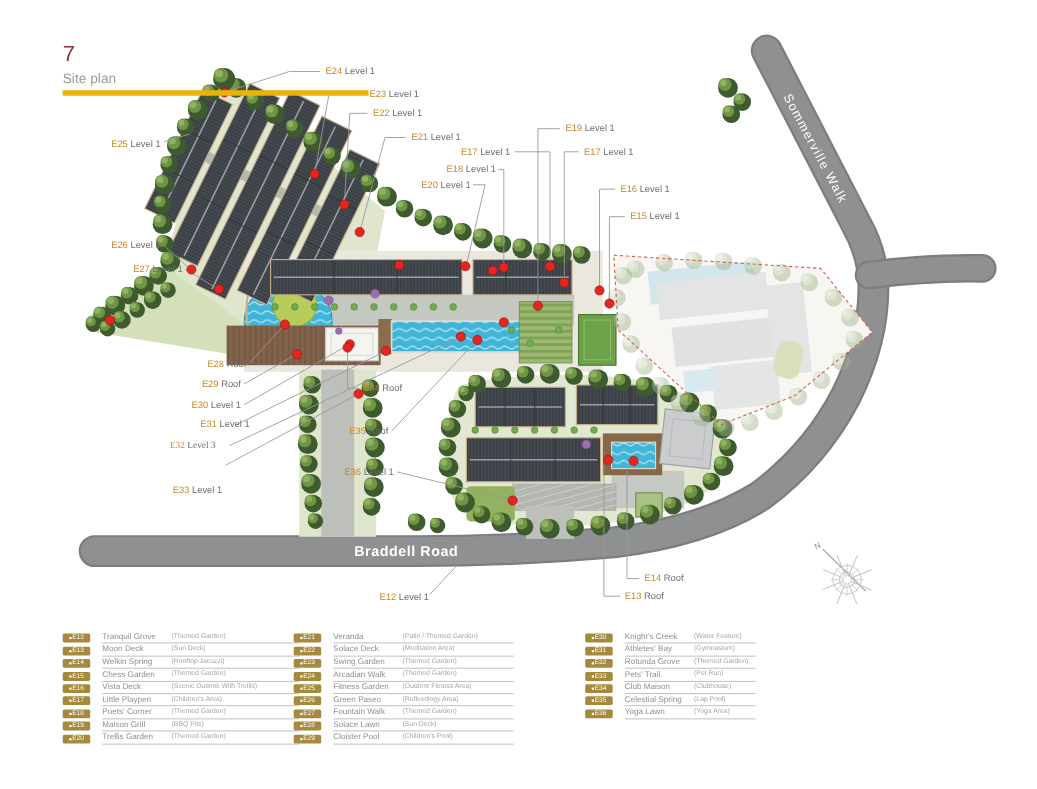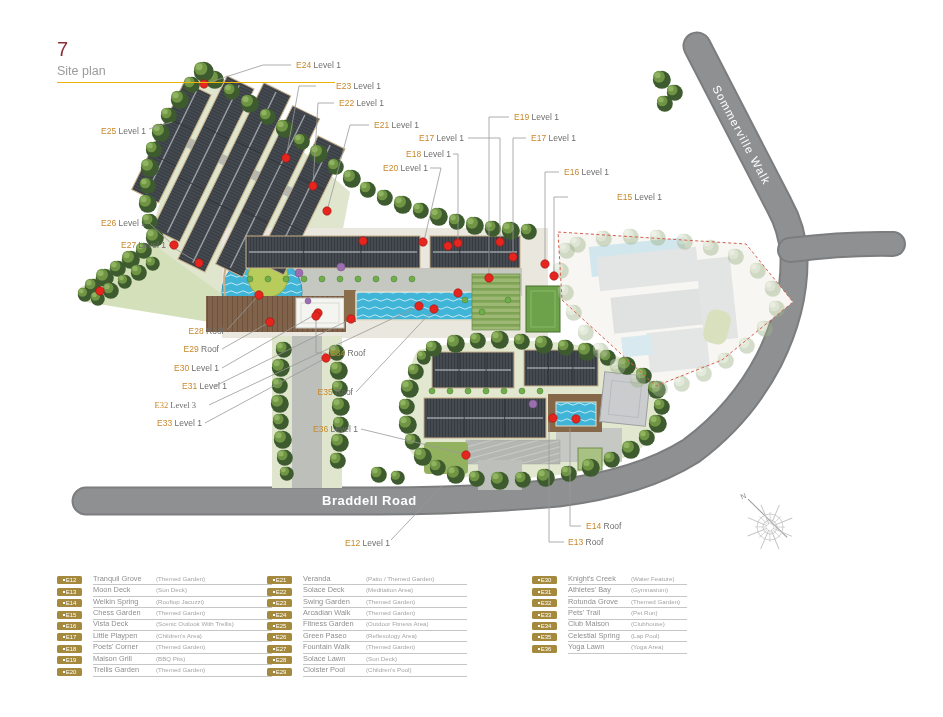--- a/index.html
+++ b/index.html
@@ -2,21 +2,21 @@
 <html><head>
 <meta charset="utf-8">
 <style>
   html,body{margin:0;padding:0;background:#fff}
   .stage{position:relative;width:943px;height:717px;background:#fff;overflow:hidden;
          font-family:"Liberation Sans",sans-serif}
   #map-svg{position:absolute;left:0;top:0}
   
   .hdr{position:absolute;left:57px;top:38px;width:278px}
   .hdr-num{font-size:20px;color:#8b3138}
-  .hdr-title{font-size:12.5px;color:#9b9b9b;margin-top:3px;padding-bottom:4px;border-bottom:1px solid #eab308}
+  .hdr-title{font-size:12.5px;color:#9b9b9b;margin-top:3px;padding-bottom:4px;border-bottom:5px solid #eab308}
   .hdr-sub{font-size:10.5px;color:#8b3a3a;margin-top:3px;letter-spacing:.2px}
   
   #map-labels{position:absolute;left:0;top:0;width:943px;height:717px;pointer-events:none}
   .map-label{position:absolute;font-size:8.5px;line-height:9px;white-space:nowrap;transform:translate(0,-50%)}
   .map-label.r{transform:translate(-100%,-50%)}
   .mid{color:#c8882b}
   .mlv{color:#6e6e6e}
   
   .legend{position:absolute;top:574px;left:0;width:943px;height:120px}
   .legend-col{position:absolute;top:0}
@@ -913,30 +913,30 @@
       <div class="map-label" style="left: 296px; top: 65px;"><span class="mid">E24</span> <span class="mlv">Level 1</span></div>
       <div class="map-label" style="left: 336px; top: 86px;"><span class="mid">E23</span> <span class="mlv">Level 1</span></div>
       <div class="map-label" style="left: 339px; top: 103px;"><span class="mid">E22</span> <span class="mlv">Level 1</span></div>
       <div class="map-label" style="left: 374px; top: 125px;"><span class="mid">E21</span> <span class="mlv">Level 1</span></div>
       <div class="map-label" style="left: 514px; top: 117px;"><span class="mid">E19</span> <span class="mlv">Level 1</span></div>
       <div class="map-label" style="left: 419px; top: 138px;"><span class="mid">E17</span> <span class="mlv">Level 1</span></div>
       <div class="map-label" style="left: 406px; top: 154px;"><span class="mid">E18</span> <span class="mlv">Level 1</span></div>
       <div class="map-label" style="left: 383px; top: 168px;"><span class="mid">E20</span> <span class="mlv">Level 1</span></div>
       <div class="map-label" style="left: 531px; top: 138px;"><span class="mid">E17</span> <span class="mlv">Level 1</span></div>
       <div class="map-label" style="left: 564px; top: 172px;"><span class="mid">E16</span> <span class="mlv">Level 1</span></div>
-      <div class="map-label" style="left: 573px; top: 197px; margin-left: 44px;"><span class="mid">E15</span> <span class="mlv">Level 1</span></div>
+      <div class="map-label" style="left: 573px; top: 197px;"><span class="mid">E15</span> <span class="mlv">Level 1</span></div>
       <div class="map-label r" style="left: 146px; top: 131px;"><span class="mid">E25</span> <span class="mlv">Level 1</span></div>
       <div class="map-label r" style="left: 146px; top: 223px;"><span class="mid">E26</span> <span class="mlv">Level 1</span></div>
       <div class="map-label r" style="left: 166px; top: 245px;"><span class="mid">E27</span> <span class="mlv">Level 1</span></div>
       <div class="map-label r" style="left: 224px; top: 331px;"><span class="mid">E28</span> <span class="mlv">Roof</span></div>
       <div class="map-label r" style="left: 219px; top: 349px;"><span class="mid">E29</span> <span class="mlv">Roof</span></div>
       <div class="map-label r" style="left: 219px; top: 368px;"><span class="mid">E30</span> <span class="mlv">Level 1</span></div>
       <div class="map-label r" style="left: 212px; top: 386px; margin-left: 15px;"><span class="mid">E31</span> <span class="mlv">Level 1</span></div>
       <div class="map-label r" style="left: 196px; top: 405px; font-family: Liberation Serif, serif;"><span class="mid">E32</span> <span class="mlv">Level 3</span></div>
-      <div class="map-label r" style="left: 202px; top: 423px; padding-left: 37px;"><span class="mid">E33</span> <span class="mlv">Level 1</span></div>
+      <div class="map-label r" style="left: 202px; top: 446px; padding-left: 37px;"><span class="mid">E33</span> <span class="mlv">Level 1</span></div>
       <div class="map-label" style="left: 330px; top: 353px;"><span class="mid">E34</span> <span class="mlv">Roof</span></div>
       <div class="map-label r" style="left: 353px; top: 392px;"><span class="mid">E35</span> <span class="mlv">Roof</span></div>
       <div class="map-label r" style="left: 358px; top: 429px;"><span class="mid">E36</span> <span class="mlv">Level 1</span></div>
       <div class="map-label" style="left: 345px; top: 543px;"><span class="mid">E12</span> <span class="mlv">Level 1</span></div>
       <div class="map-label" style="left: 568px; top: 542px;"><span class="mid">E13</span> <span class="mlv">Roof</span></div>
       <div class="map-label" style="left: 586px; top: 526px;"><span class="mid">E14</span> <span class="mlv">Roof</span></div>
     </div>
 
   <div class="legend">
     <div class="legend-col col0">

